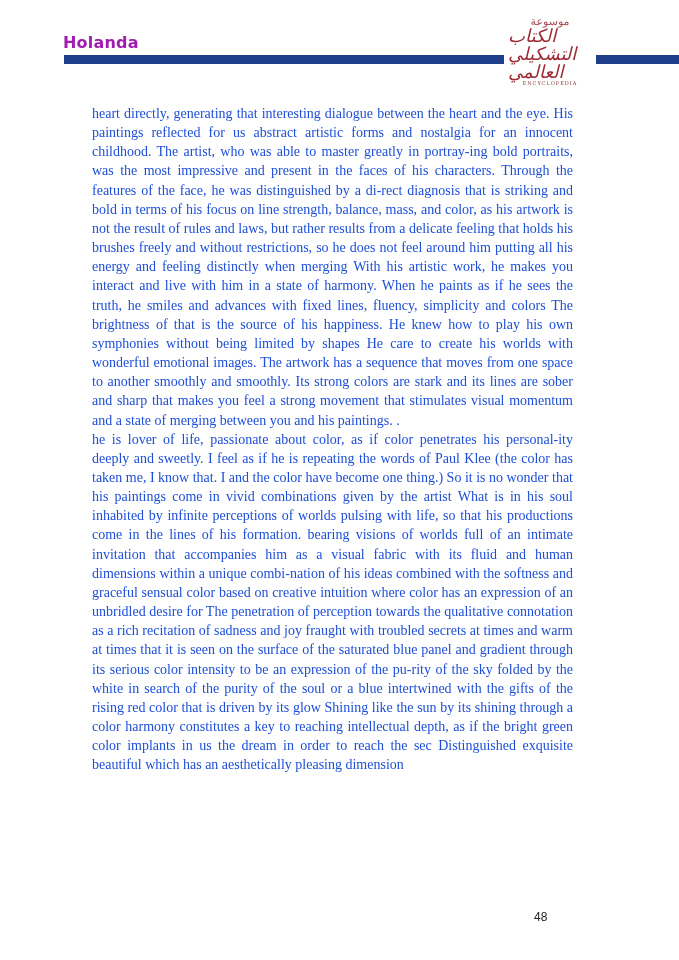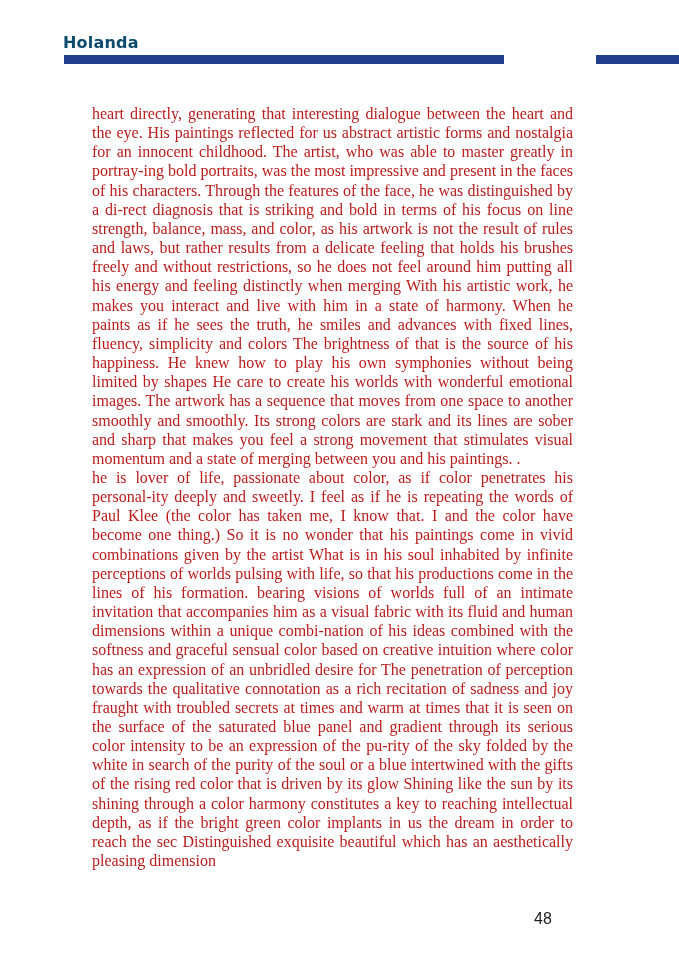--- a/index.html
+++ b/index.html
@@ -21,21 +21,21 @@
       width: 679px;
       height: 90px;
     }
     .header-title {
       position: absolute;
       left: 63px;
       top: 33px;
       font-family: "DejaVu Sans", sans-serif;
       font-weight: bold;
       font-size: 16px;
-      color: #0c4a6e;
+      color: #a21caf;
       letter-spacing: 0.2px;
     }
     .header-bar-left {
       position: absolute;
       left: 64px;
       top: 55px;
       width: 440px;
       height: 9px;
       background: #1f3f8c;
     }
@@ -73,45 +73,50 @@
     .logo-sub {
       font-size: 5px;
       letter-spacing: 1px;
       color: #8a3a40;
     }
     .content {
       position: absolute;
       left: 92px;
       top: 104px;
       width: 481px;
-      font-size: 16px;
+      font-size: 14px;
       line-height: 19.15px;
-      color: #b91c1c;
+      color: #1d4ed8;
       text-align: justify;
     }
     .content p {
       margin: 0;
     }
     .content p + p {
     }
     .page-number {
       position: absolute;
       left: 534px;
       top: 910px;
       font-family: "Liberation Sans", sans-serif;
-      font-size: 16px;
+      font-size: 12px;
       color: #222;
     }
   </style>
 </head>
 <body>
 
 <div class="page-header">
   <div class="header-title">Holanda</div>
   <div class="header-bar-left"></div>
+  <div class="header-logo">
+    <span class="logo-top">موسوعة</span>
+    <span class="logo-main">الكتاب التشكيلي العالمي</span>
+    <span class="logo-sub">ENCYCLOPEDIA</span>
+  </div>
   <div class="header-bar-right"></div>
 </div>
 
 <div class="content">
   <p>heart directly, generating that interesting dialogue between the heart and the eye. His paintings reflected for us abstract artistic forms and nostalgia for an innocent childhood. The artist, who was able to master greatly in portray-ing bold portraits, was the most impressive and present in the faces of his characters. Through the features of the face, he was distinguished by a di-rect diagnosis that is striking and bold in terms of his focus on line strength, balance, mass, and color, as his artwork is not the result of rules and laws, but rather results from a delicate feeling that holds his brushes freely and without restrictions, so he does not feel around him putting all his energy and feeling distinctly when merging With his artistic work, he makes you interact and live with him in a state of harmony. When he paints as if he sees the truth, he smiles and advances with fixed lines, fluency, simplicity and colors The brightness of that is the source of his happiness. He knew how to play his own symphonies without being limited by shapes He care to create his worlds with wonderful emotional images. The artwork has a sequence that moves from one space to another smoothly and smoothly. Its strong colors are stark and its lines are sober and sharp that makes you feel a strong movement that stimulates visual momentum and a state of merging between you and his paintings. .</p>
   <p>he is lover of life, passionate about color, as if color penetrates his personal-ity deeply and sweetly. I feel as if he is repeating the words of Paul Klee (the color has taken me, I know that. I and the color have become one thing.) So it is no wonder that his paintings come in vivid combinations given by the artist What is in his soul inhabited by infinite perceptions of worlds pulsing with life, so that his productions come in the lines of his formation. bearing visions of worlds full of an intimate invitation that accompanies him as a visual fabric with its fluid and human dimensions within a unique combi-nation of his ideas combined with the softness and graceful sensual color based on creative intuition where color has an expression of an unbridled desire for The penetration of perception towards the qualitative connotation as a rich recitation of sadness and joy fraught with troubled secrets at times and warm at times that it is seen on the surface of the saturated blue panel and gradient through its serious color intensity to be an expression of the pu-rity of the sky folded by the white in search of the purity of the soul or a blue intertwined with the gifts of the rising red color that is driven by its glow Shining like the sun by its shining through a color harmony constitutes a key to reaching intellectual depth, as if the bright green color implants in us the dream in order to reach the sec Distinguished exquisite beautiful which has an aesthetically pleasing dimension</p>
 </div>
 
 <div class="page-number">48</div>
 

